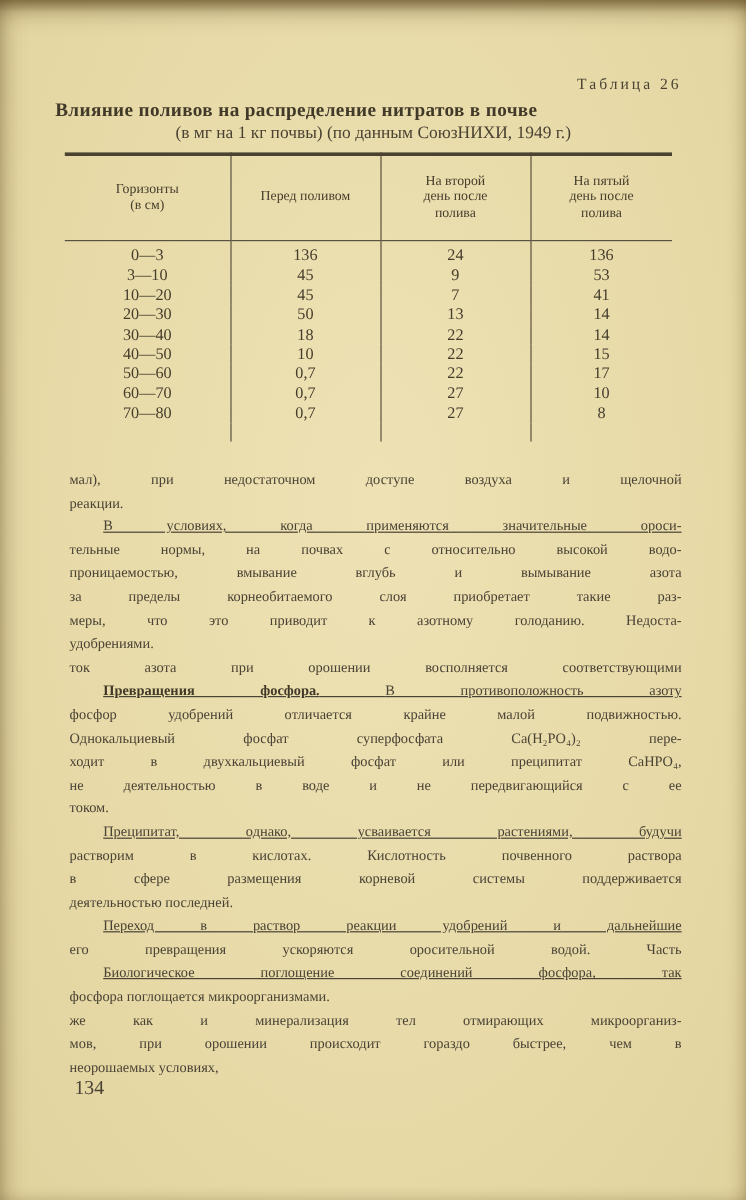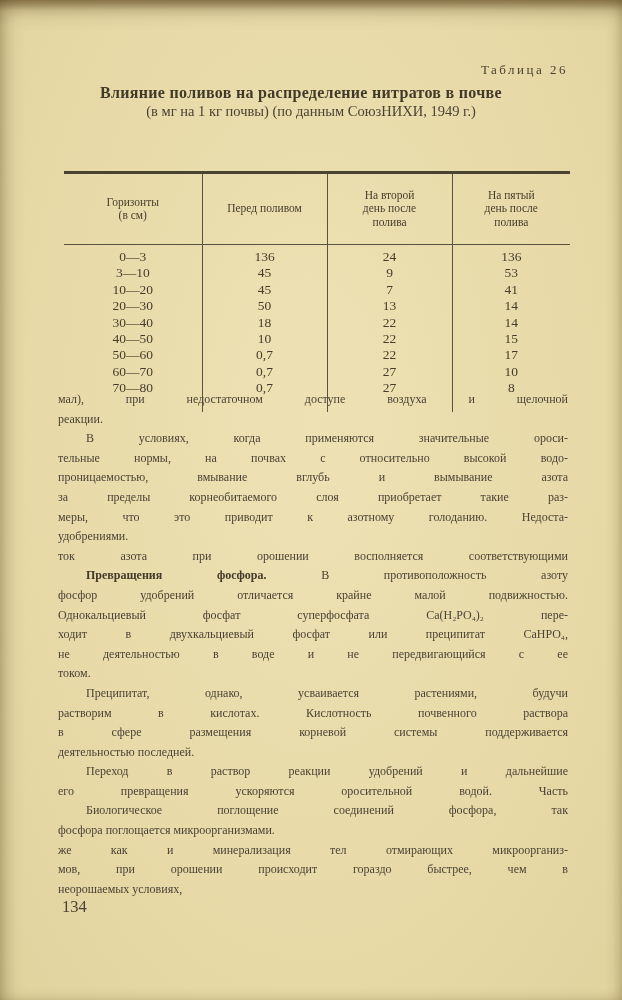--- a/index.html
+++ b/index.html
@@ -21,28 +21,28 @@
   .page::before{
     content:"";position:absolute;left:0;top:0;right:0;height:10px;
     background:linear-gradient(180deg, rgba(96,72,30,.35), rgba(96,72,30,0));
     pointer-events:none;
   }
   .caption{
     position:absolute;top:62px;right:54px;
     font-size:13px;letter-spacing:2.5px;color:#4a4232;
   }
   .title{
-    position:absolute;top:84px;left:30px;width:542px;
-    text-align:center;font-weight:bold;font-size:16px;letter-spacing:.3px;color:#423a28;
+    position:absolute;top:84px;left:46px;width:542px;
+    font-weight:bold;font-size:16px;letter-spacing:.3px;color:#423a28;
   }
   .subtitle{
     position:absolute;top:103px;left:40px;width:542px;
     text-align:center;font-size:14.5px;color:#4a4232;
   }
-  .tablewrap{position:absolute;left:64px;top:127px;width:506px;margin-top:44px;}
+  .tablewrap{position:absolute;left:54px;top:127px;width:506px;}
   table.tbl{
     border-collapse:collapse;table-layout:fixed;width:506px;
     border-top:3px solid #4b4331;color:#453d2c;
   }
   table.tbl col.c0{width:138px}
   table.tbl col.c1{width:125px}
   table.tbl col.c2{width:125px}
   table.tbl col.c3{width:118px}
   table.tbl th{
     height:70px;font-weight:normal;font-size:11.5px;line-height:13.5px;
@@ -56,21 +56,21 @@
   }
   table.tbl tr.first td{padding-top:4px;}
   table.tbl tr.tail td{height:15px;}
   .text{
     position:absolute;left:58px;top:390px;width:510px;
     font-size:12px;line-height:19.6px;color:#4a4335;
   }
   .ln{width:510px;}
   .ln.j{text-align:justify;text-align-last:justify;}
   .ln.last{text-align:left;text-align-last:left;}
-  .ln.ind{padding-left:28px;width:482px;}
+  .ln.ind{padding-left:28px;width:482px;text-decoration:underline;}
   .b{font-weight:bold;color:#423a28;}
   .pagenum{
     position:absolute;left:62px;top:897px;font-size:16.5px;color:#4a4335;
   }
 </style>
 </head>
 <body>
 
 <div class="page">
 

